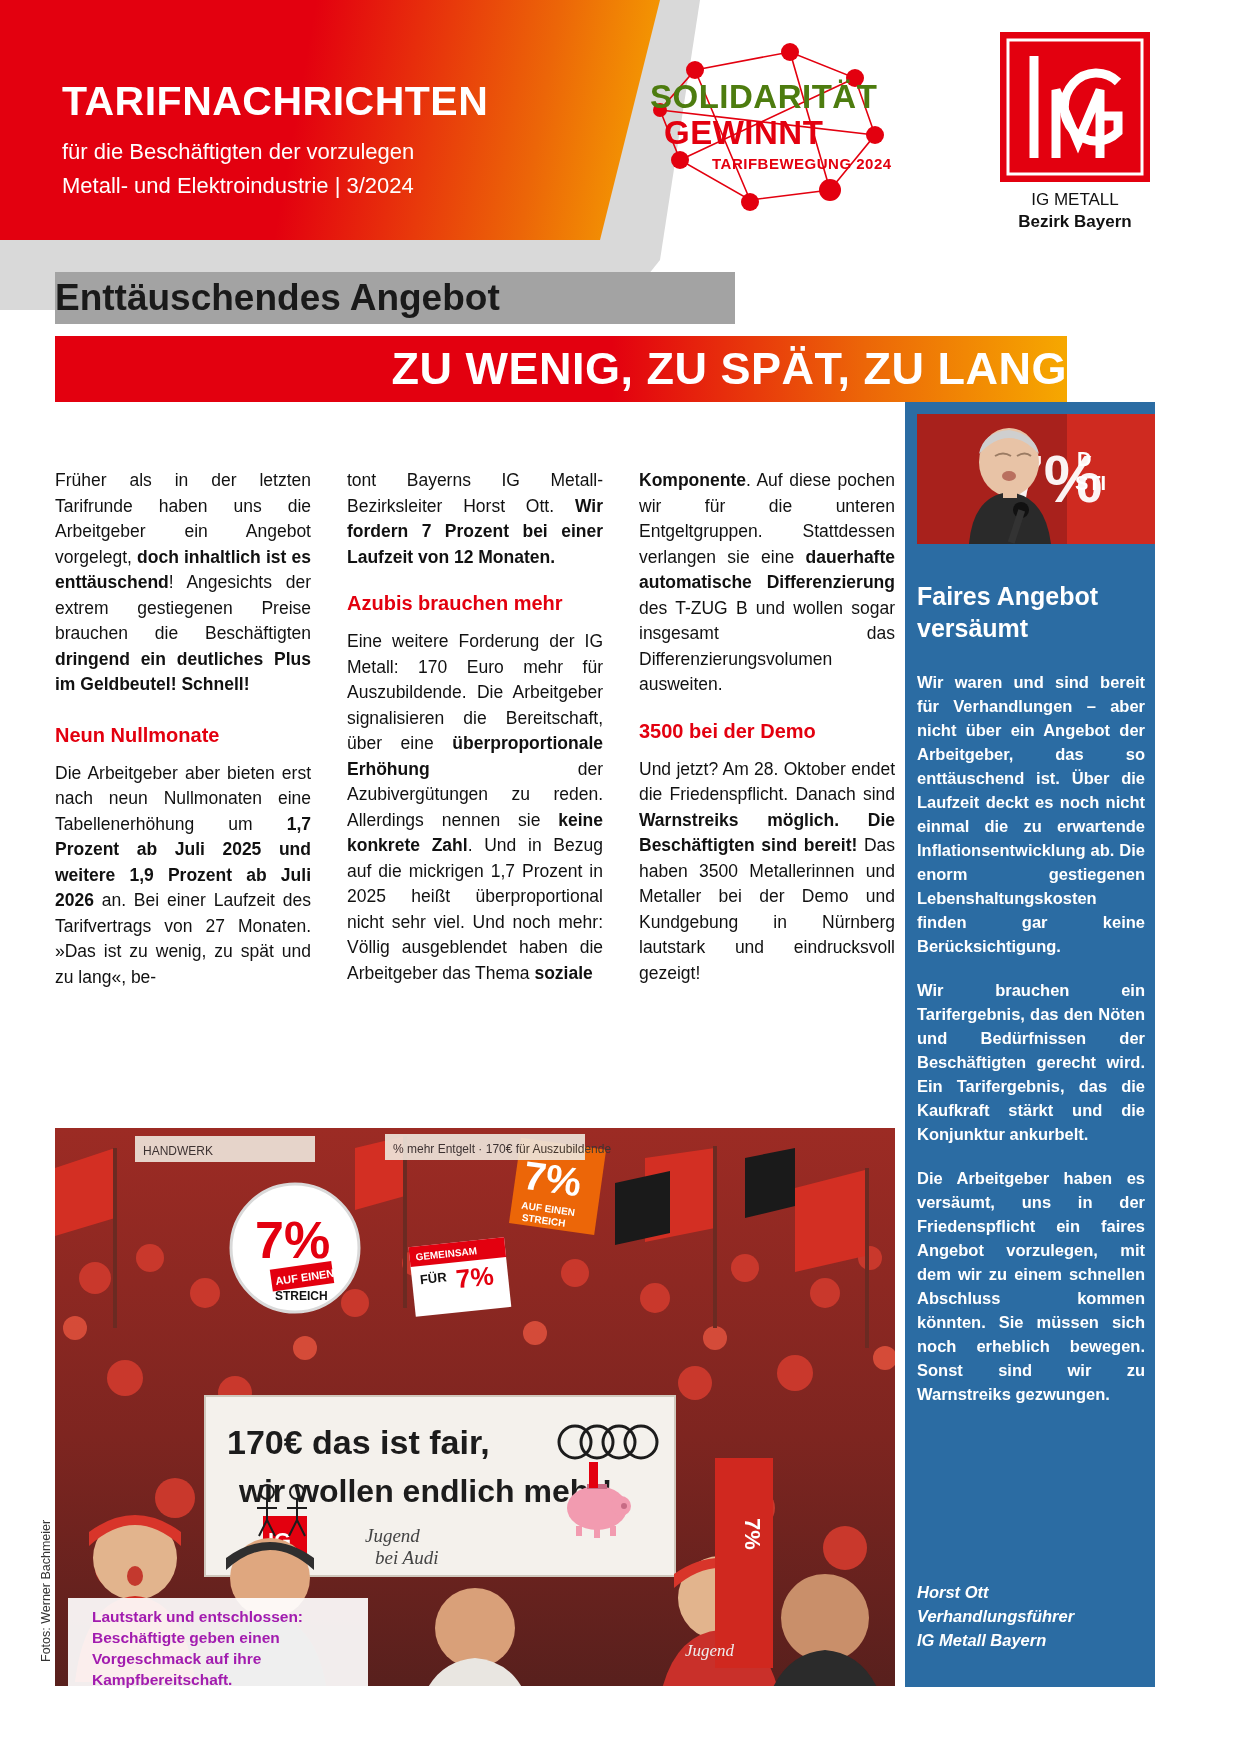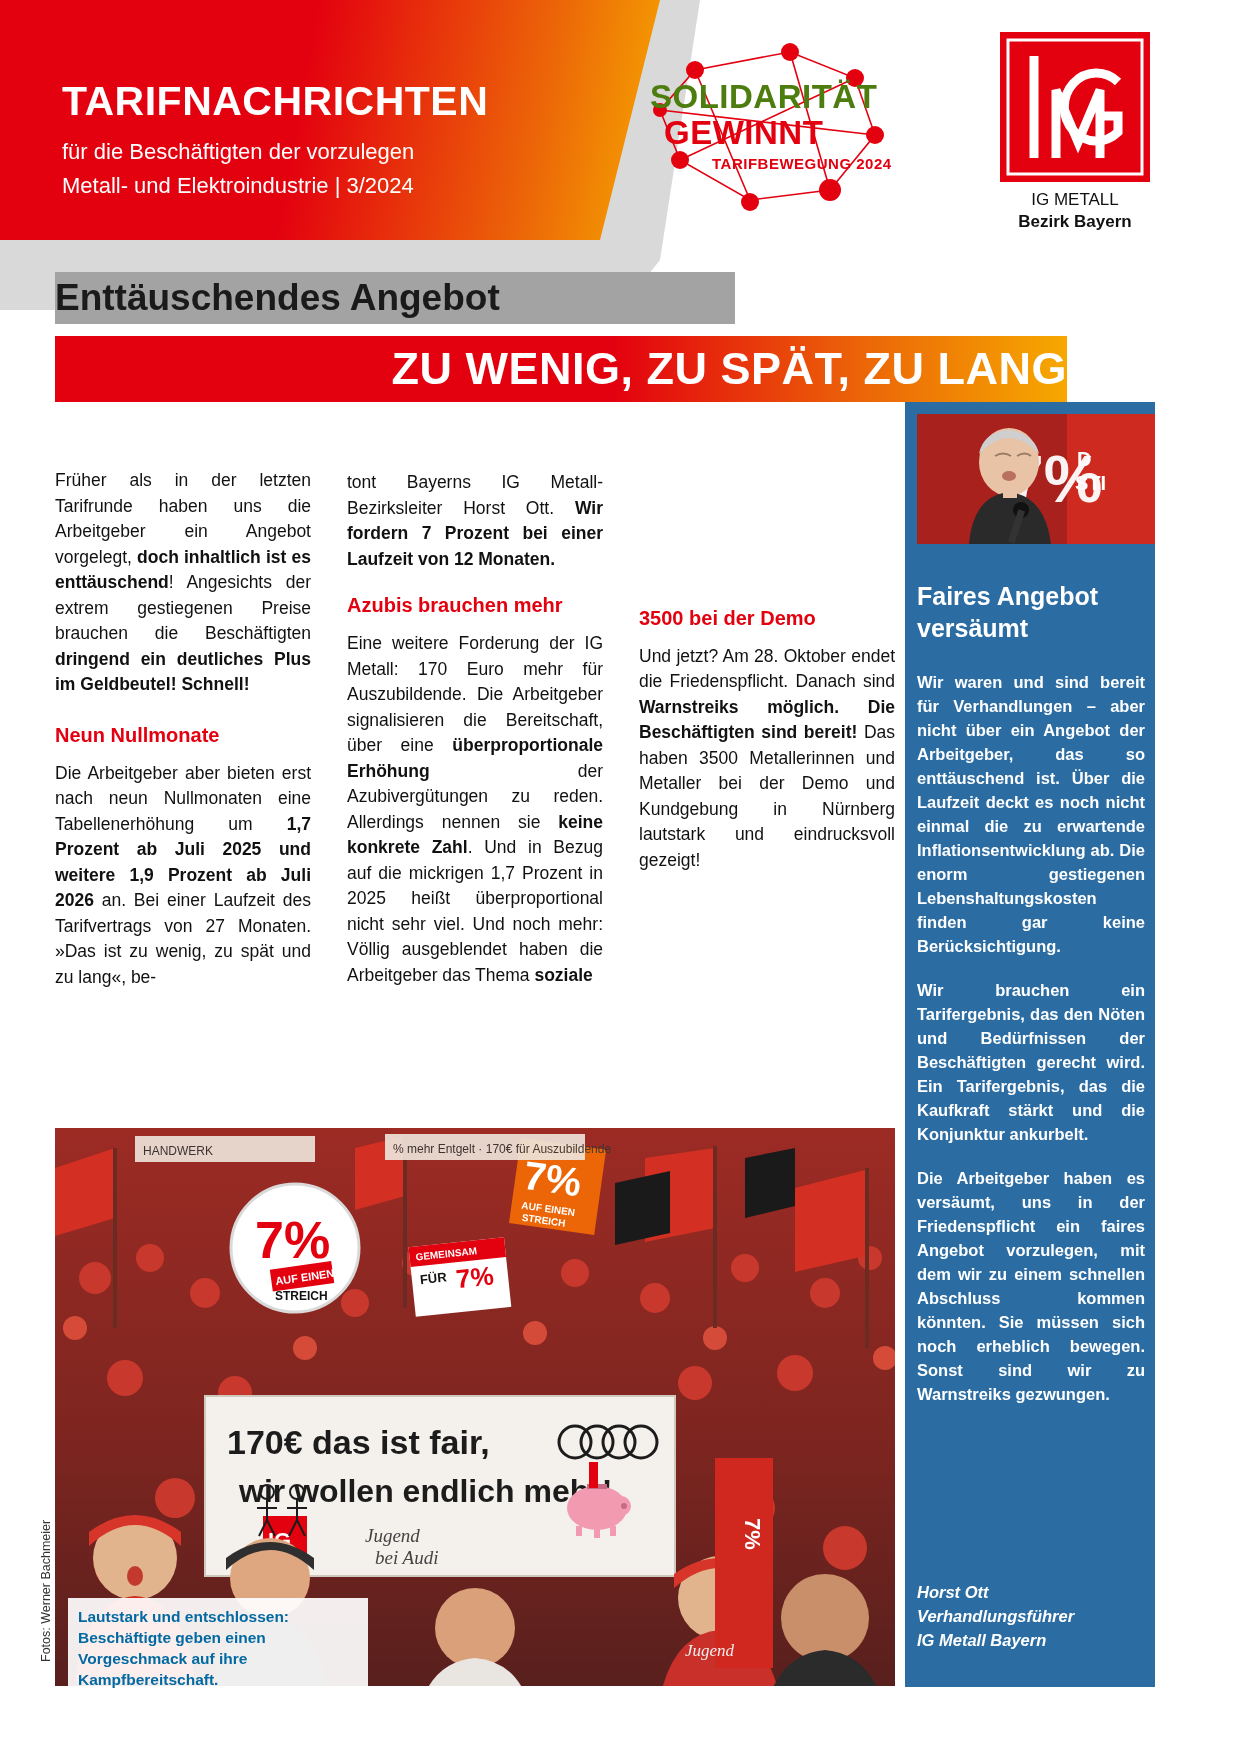--- a/index.html
+++ b/index.html
@@ -115,21 +115,20 @@
     padding-left: 12px; letter-spacing: .5px;
   }
 
   
   .cols {
     position: absolute;
     left: 55px; top: 468px;
     width: 840px;
     display: flex;
     gap: 36px;
-    align-items: center;
   }
   .col { width: 262px; }
   .col p {
     margin: 0 0 0 0;
     font-size: 17.5px;
     line-height: 25.5px;
     color: #111;
     text-align: justify;
     hyphens: auto;
   }
@@ -193,25 +192,25 @@
     left: 55px; top: 1128px;
     width: 840px; height: 558px;
     overflow: hidden;
     background: #6d2020;
   }
   .caption {
     position: absolute;
     left: 68px; top: 1598px;
     width: 300px;
     background: rgba(255,255,255,.92);
-    padding: 8px 10px;
+    padding: 8px 24px;
     font-size: 15.5px;
     line-height: 21px;
     font-weight: bold;
-    color: #0369a1;
+    color: #a21caf;
   }
   .credit {
     position: absolute;
     left: -64px; top: 1545px;
     width: 220px;
     transform: rotate(-90deg);
     transform-origin: center;
     font-size: 12.5px;
     color: #333;
     text-align: left;
@@ -289,20 +288,21 @@
     <p><span>Die Arbeitgeber aber bieten erst nach neun Nullmonaten eine Tabellenerhöhung um </span><b>1,7 Prozent ab Juli 2025 und weitere 1,9 Prozent ab Juli 2026</b><span> an. Bei einer Laufzeit des Tarifvertrags von 27 Monaten. »Das ist zu wenig, zu spät und zu lang«, be-</span></p>
   </div>
 
   <div class="col">
     <p><span>tont Bayerns IG Metall-Bezirksleiter Horst Ott. </span><b>Wir fordern 7 Prozent bei einer Laufzeit von 12 Monaten.</b></p>
     <div class="sub">Azubis brauchen mehr</div>
     <p><span>Eine weitere Forderung der IG Metall: 170 Euro mehr für Auszubildende. Die Arbeitgeber signalisieren die Bereitschaft, über eine </span><b>überproportionale Erhöhung</b><span> der Azubivergütungen zu reden. Allerdings nennen sie </span><b>keine konkrete Zahl</b><span>. Und in Bezug auf die mickrigen 1,7 Prozent in 2025 heißt überproportional nicht sehr viel. Und noch mehr: Völlig ausgeblendet haben die Arbeitgeber das Thema </span><b>soziale</b></p>
   </div>
 
   <div class="col">
+    <p><b>Komponente</b><span>. Auf diese pochen wir für die unteren Entgeltgruppen. Stattdessen verlangen sie eine </span><b>dauerhafte automatische Differenzierung</b><span> des T-ZUG B und wollen sogar insgesamt das Differenzierungsvolumen ausweiten.</span></p>
     <div class="sub">3500 bei der Demo</div>
     <p><span>Und jetzt? Am 28. Oktober endet die Friedenspflicht. Danach sind </span><b>Warnstreiks möglich. Die Beschäftigten sind bereit!</b><span> Das haben 3500 Metallerinnen und Metaller bei der Demo und Kundgebung in Nürnberg lautstark und eindrucksvoll gezeigt!</span></p>
   </div>
 </div>
 
 <div class="sidebar-outer"></div>
 
 <div class="side-photo">
   <svg width="238" height="130" viewBox="0 0 238 130">
     <rect width="238" height="130" fill="#a8211c"></rect>

